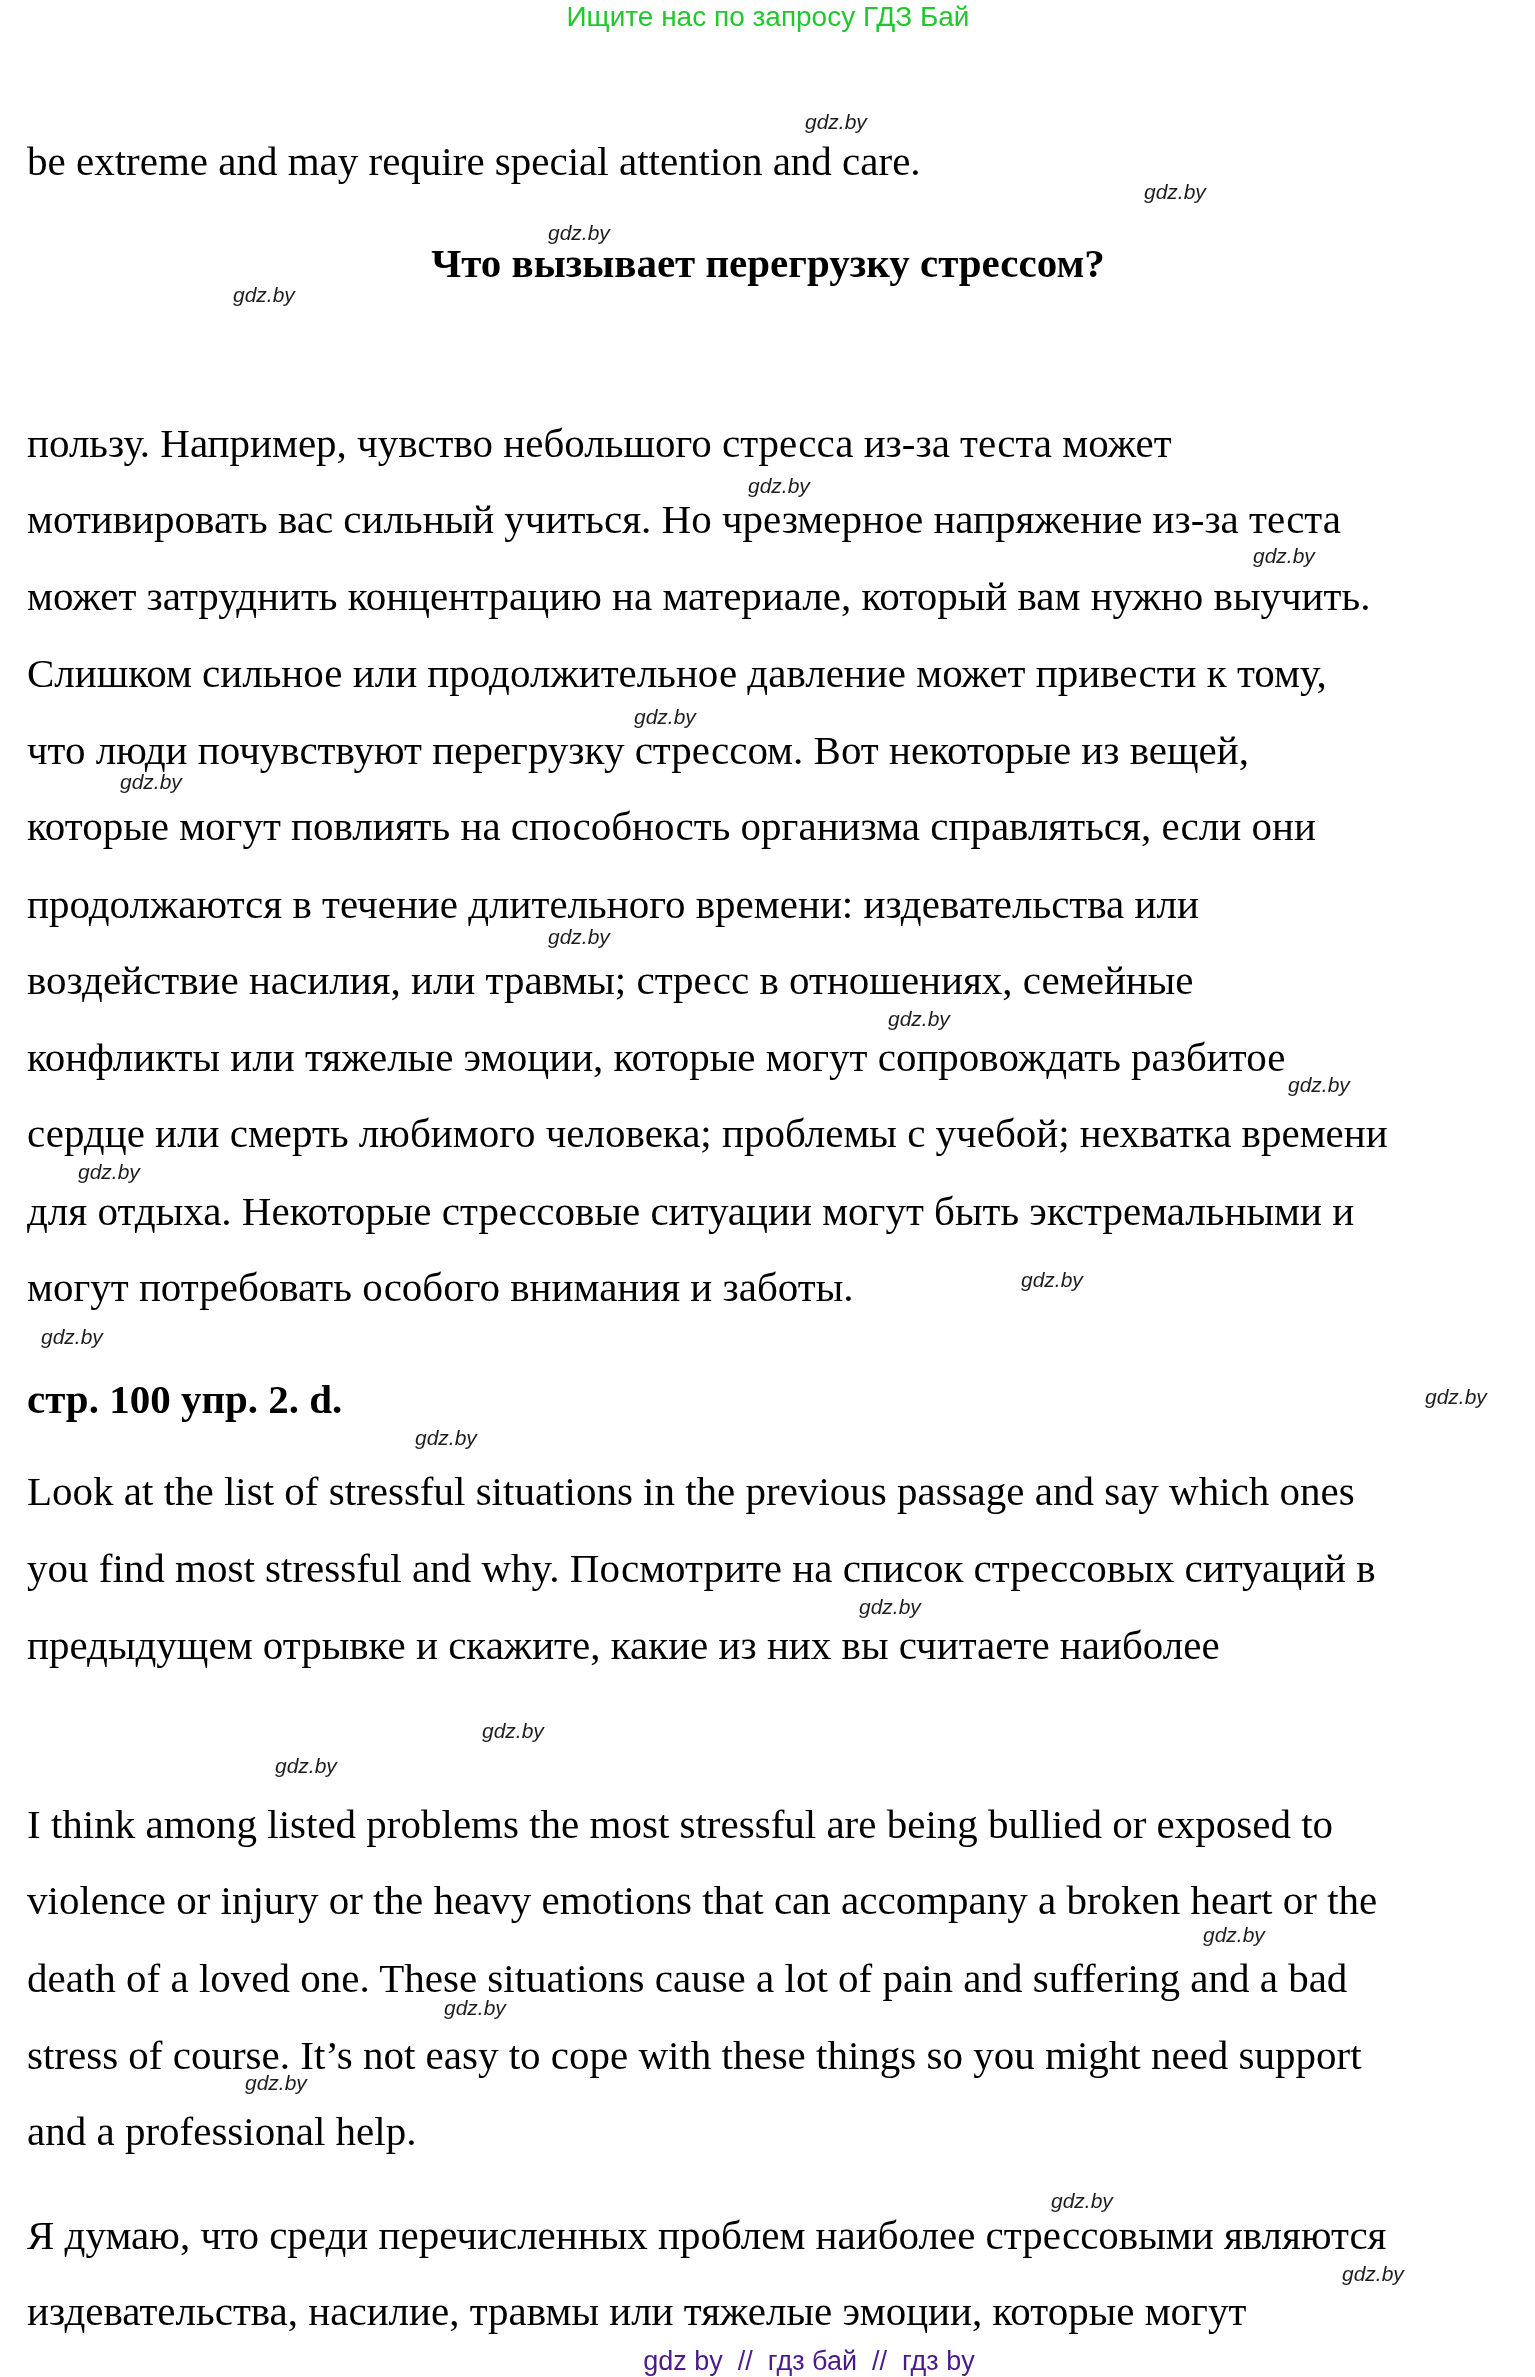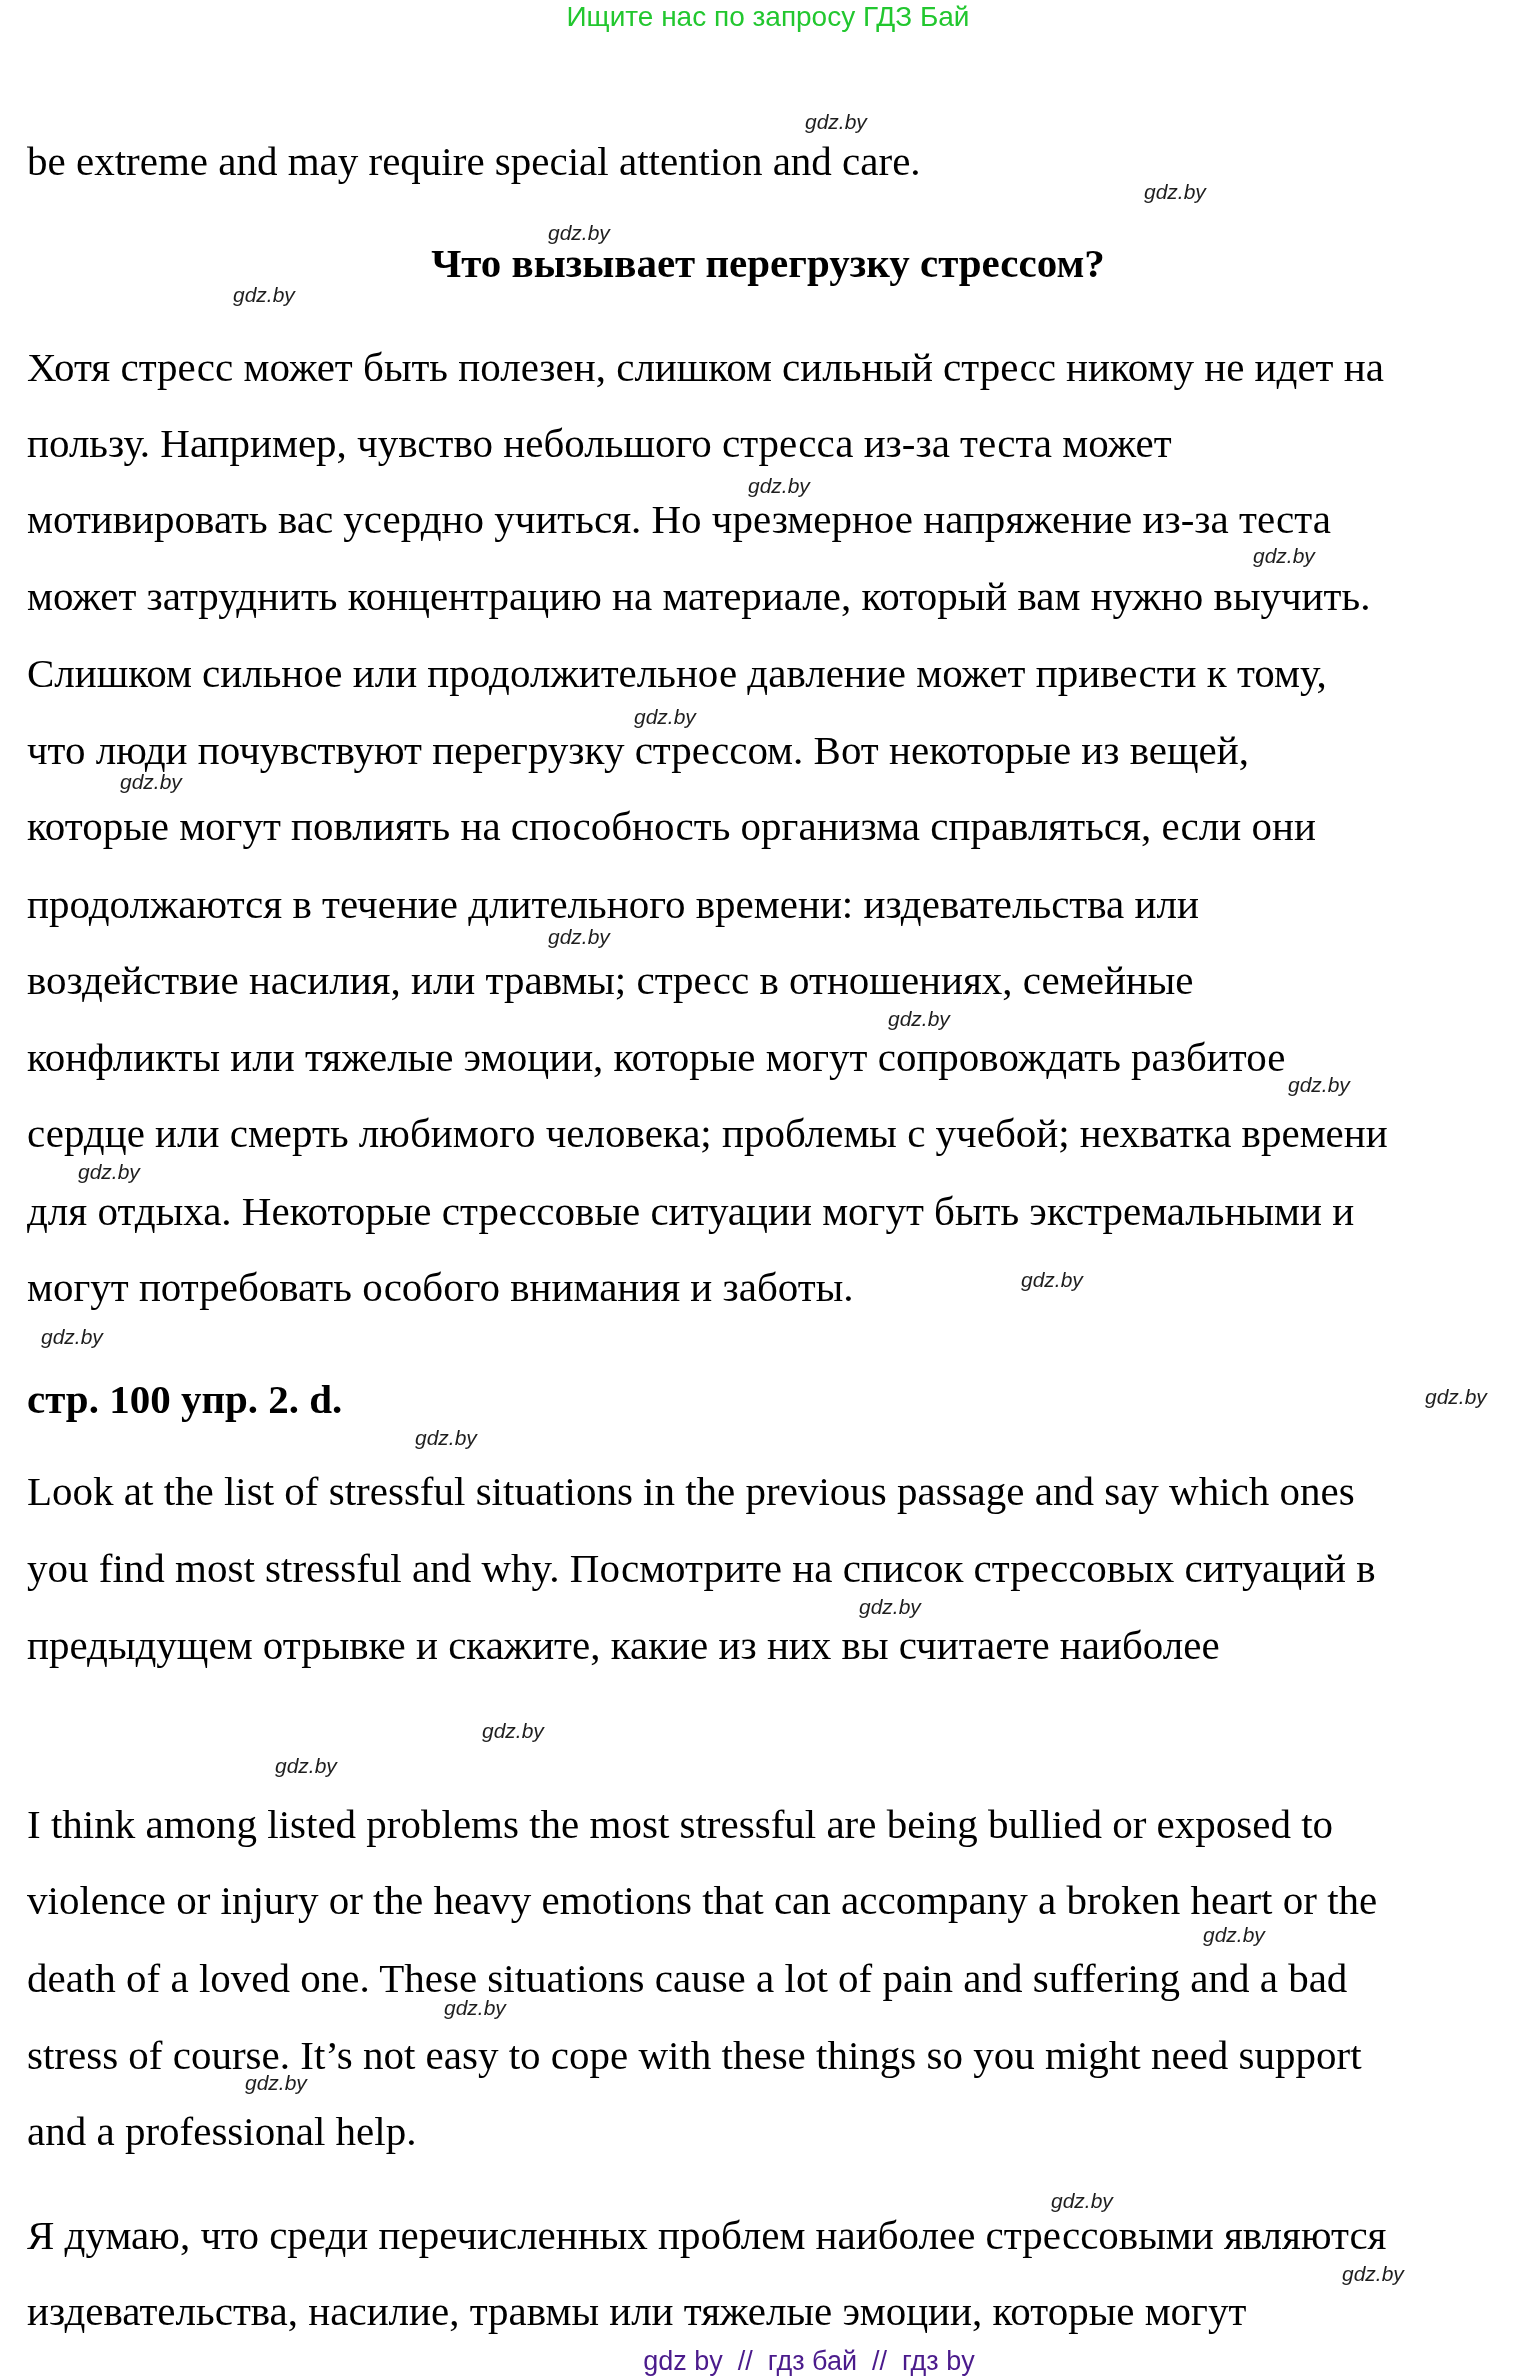--- a/index.html
+++ b/index.html
@@ -32,23 +32,22 @@
 <body>
 
 <div class="page">
 
   <div class="top-banner">Ищите нас по запросу ГДЗ Бай</div>
 
   <div class="line" style="top:141px">be extreme and may require special attention and care.</div>
 
   <div class="line bold center" style="top:243px">Что вызывает перегрузку стрессом?</div>
 
-  <div class="line" style="top:347px">Хотя стресс может быть полезен, слишком сильный стресс никому не идет на</div>
   <div class="line" style="top:423px">пользу. Например, чувство небольшого стресса из-за теста может</div>
-  <div class="line" style="top:499px">мотивировать вас усердно учиться. Но чрезмерное напряжение из-за теста</div>
+  <div class="line" style="top:499px">мотивировать вас сильный учиться. Но чрезмерное напряжение из-за теста</div>
   <div class="line" style="top:576px">может затруднить концентрацию на материале, который вам нужно выучить.</div>
   <div class="line" style="top:653px">Слишком сильное или продолжительное давление может привести к тому,</div>
   <div class="line" style="top:730px">что люди почувствуют перегрузку стрессом. Вот некоторые из вещей,</div>
   <div class="line" style="top:806px">которые могут повлиять на способность организма справляться, если они</div>
   <div class="line" style="top:884px">продолжаются в течение длительного времени: издевательства или</div>
   <div class="line" style="top:960px">воздействие насилия, или травмы; стресс в отношениях, семейные</div>
   <div class="line" style="top:1037px">конфликты или тяжелые эмоции, которые могут сопровождать разбитое</div>
   <div class="line" style="top:1113px">сердце или смерть любимого человека; проблемы с учебой; нехватка времени</div>
   <div class="line" style="top:1191px">для отдыха. Некоторые стрессовые ситуации могут быть экстремальными и</div>
   <div class="line" style="top:1267px">могут потребовать особого внимания и заботы.</div>

